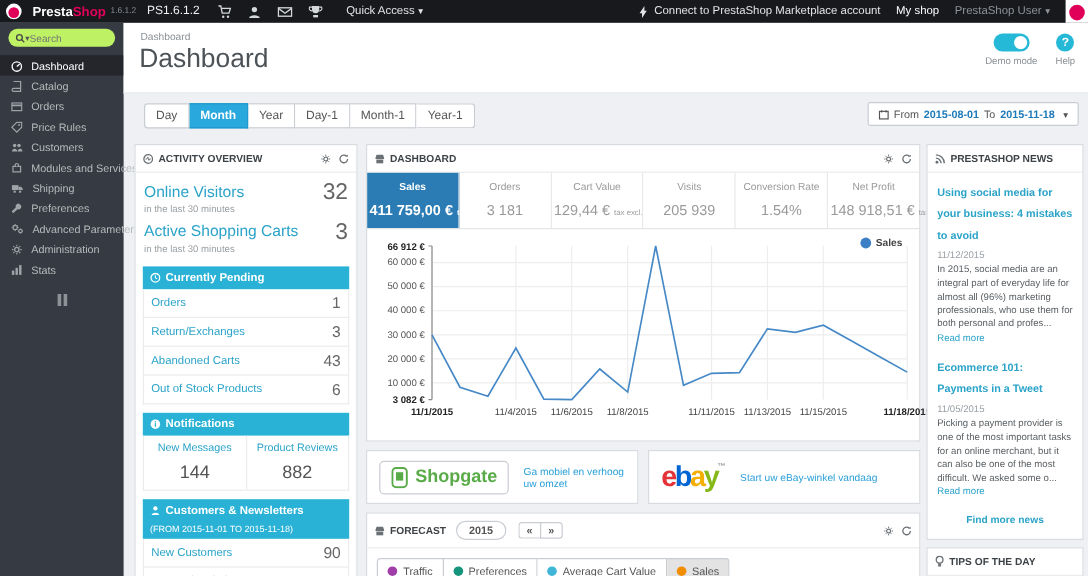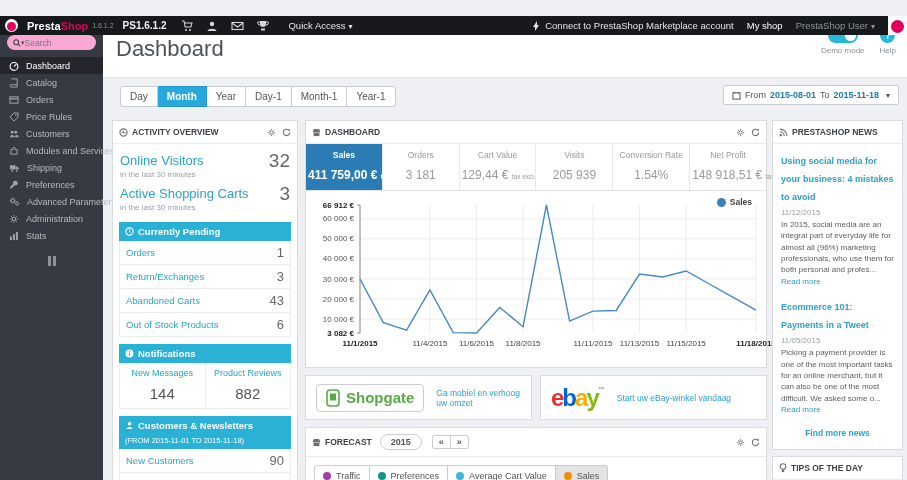--- a/index.html
+++ b/index.html
@@ -2,41 +2,41 @@
 <html><head>
 <meta charset="utf-8">
 <style>
 *{box-sizing:border-box;margin:0;padding:0}
 html,body{width:907px;height:480px}
 body{position:relative;overflow:hidden;background:#eef0f3;font-family:"Liberation Sans","DejaVu Sans",sans-serif;color:#444}
 a{text-decoration:none}
 svg{display:block}
 
 
-.topbar{position:absolute;top:16px;left:0;width:907px;height:19px;background:#17191d;display:flex;align-items:center;z-index:9;font-size:10px;color:#c9ccce}
+.topbar{position:absolute;top:0;left:0;width:907px;height:19px;background:#17191d;display:flex;align-items:center;z-index:9;font-size:10px;color:#c9ccce}
 .tb-left{display:flex;align-items:center;gap:9px;padding-left:5px}
 .tb-logo{width:13px;height:13px;border-radius:50%;background:#fff;position:relative;overflow:hidden}
 .tb-logo i{position:absolute;left:2px;top:3px;width:9px;height:9px;border-radius:50%;background:#e0005a}
 .brand{font-size:11px;font-weight:bold;color:#fff;white-space:nowrap}
 .brand .pink{color:#e0005a}
 .ver-sm{font-size:7px;color:#8a8f94;margin-left:-5px}
-.ver-badge{font-size:10px;font-weight:bold;color:#f0f1f2}
+.ver-badge{font-size:10px;font-weight:normal;color:#f0f1f2}
 .tb-icons{display:flex;align-items:center;gap:13px;margin-left:6px;color:#d4d7d9}
 .qa{font-size:9.5px;color:#e2e4e6;margin-left:10px;white-space:nowrap}
 .caret::after{content:"▾";font-size:8px;margin-left:3px}
 .tb-right{margin-left:auto;display:flex;align-items:center;gap:13px;font-size:9.5px;white-space:nowrap}
 .tb-market{color:#e2e4e6;display:flex;align-items:center;gap:4px}
 .tb-myshop{color:#fff}
 .tb-user{color:#8d939a}
 .tb-avatar{width:19px;height:19px;background:#fff;position:relative;overflow:hidden}
 .tb-avatar i{position:absolute;left:3px;top:4px;width:13px;height:13px;border-radius:50%;background:#e0005a}
 
 
 .sidebar{position:absolute;top:19px;left:0;width:103px;height:461px;background:#363a42}
-.search{margin:16px 7px 7px;background:#f9a8d4;border-radius:9px;height:15px;display:flex;align-items:center;padding:0 6px;gap:0}
+.search{margin:5px 7px 7px;background:#bef264;border-radius:9px;height:15px;display:flex;align-items:center;padding:0 6px;gap:0}
 .search input{border:none;outline:none;font-size:8.5px;width:52px;color:#444;background:transparent}
 .search .scaret{font-size:7px;color:#555}
 .mi{display:flex;align-items:center;gap:7px;height:17px;padding-left:9px;font-size:9px;color:#b6babd;cursor:pointer;white-space:nowrap}
 .mi.active{background:#24262c;color:#fff}
 .mi svg{color:#9ea3a8;flex:0 0 auto}
 .mi.active svg{color:#fff}
 .collapse{margin:12px auto 0;width:8px;height:10px;border-left:3px solid #8d9298;border-right:3px solid #8d9298;cursor:pointer}
 
 
 .header{position:absolute;top:19px;left:103px;width:804px;height:59px;background:#fff;border-bottom:1px solid #e2e5e8}

